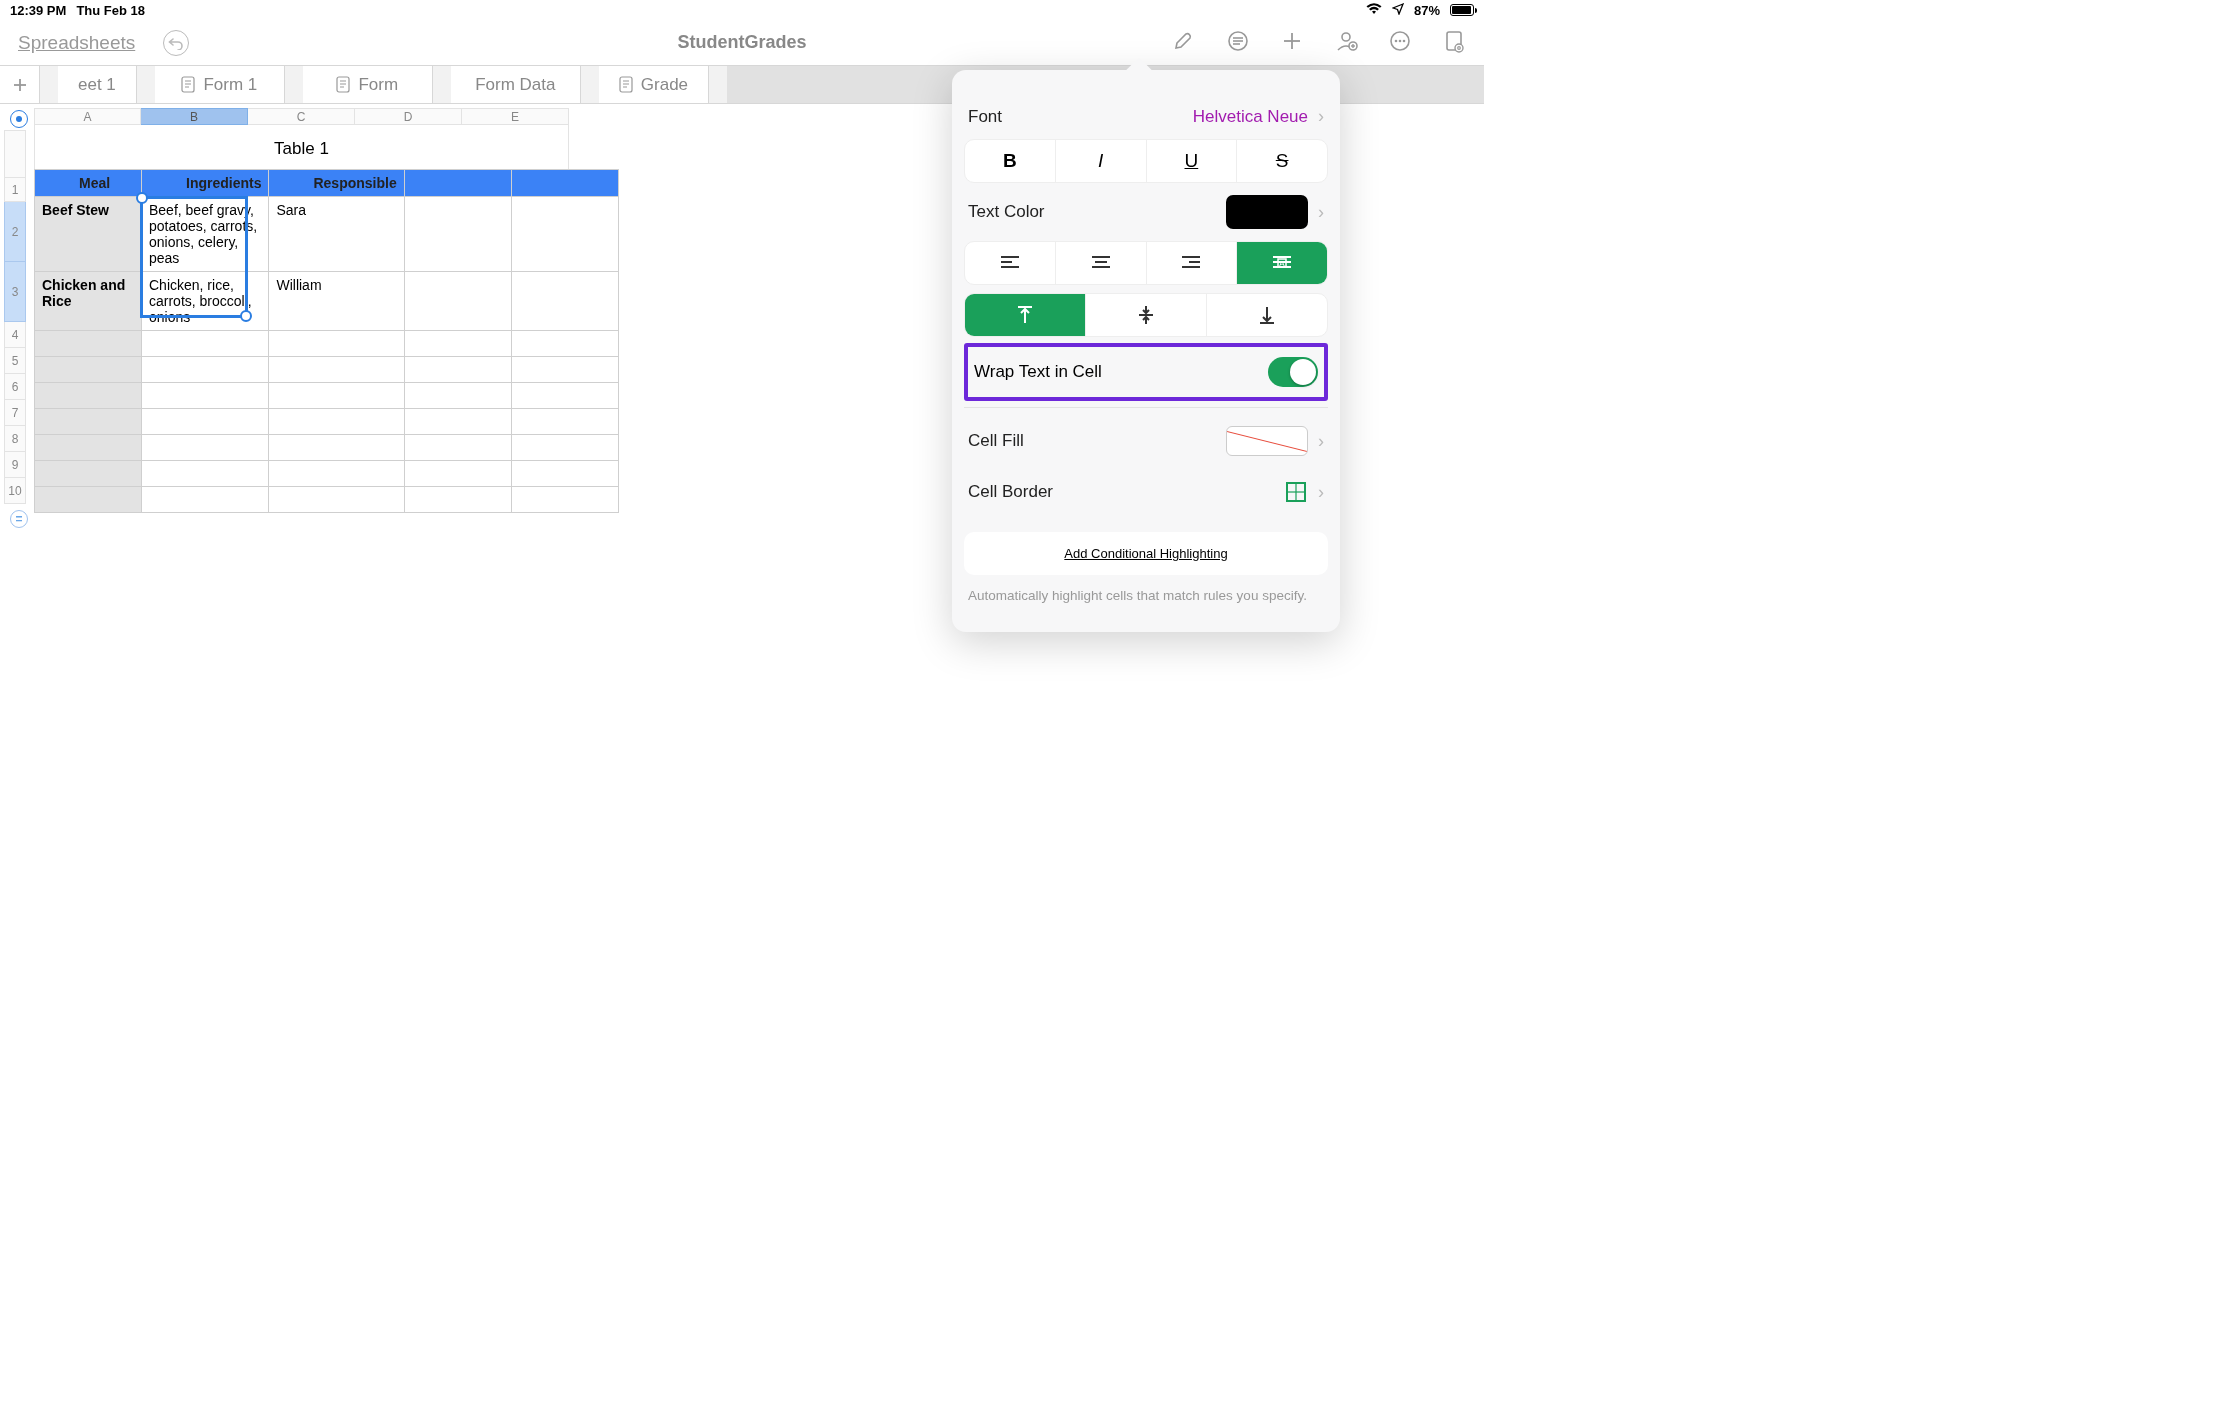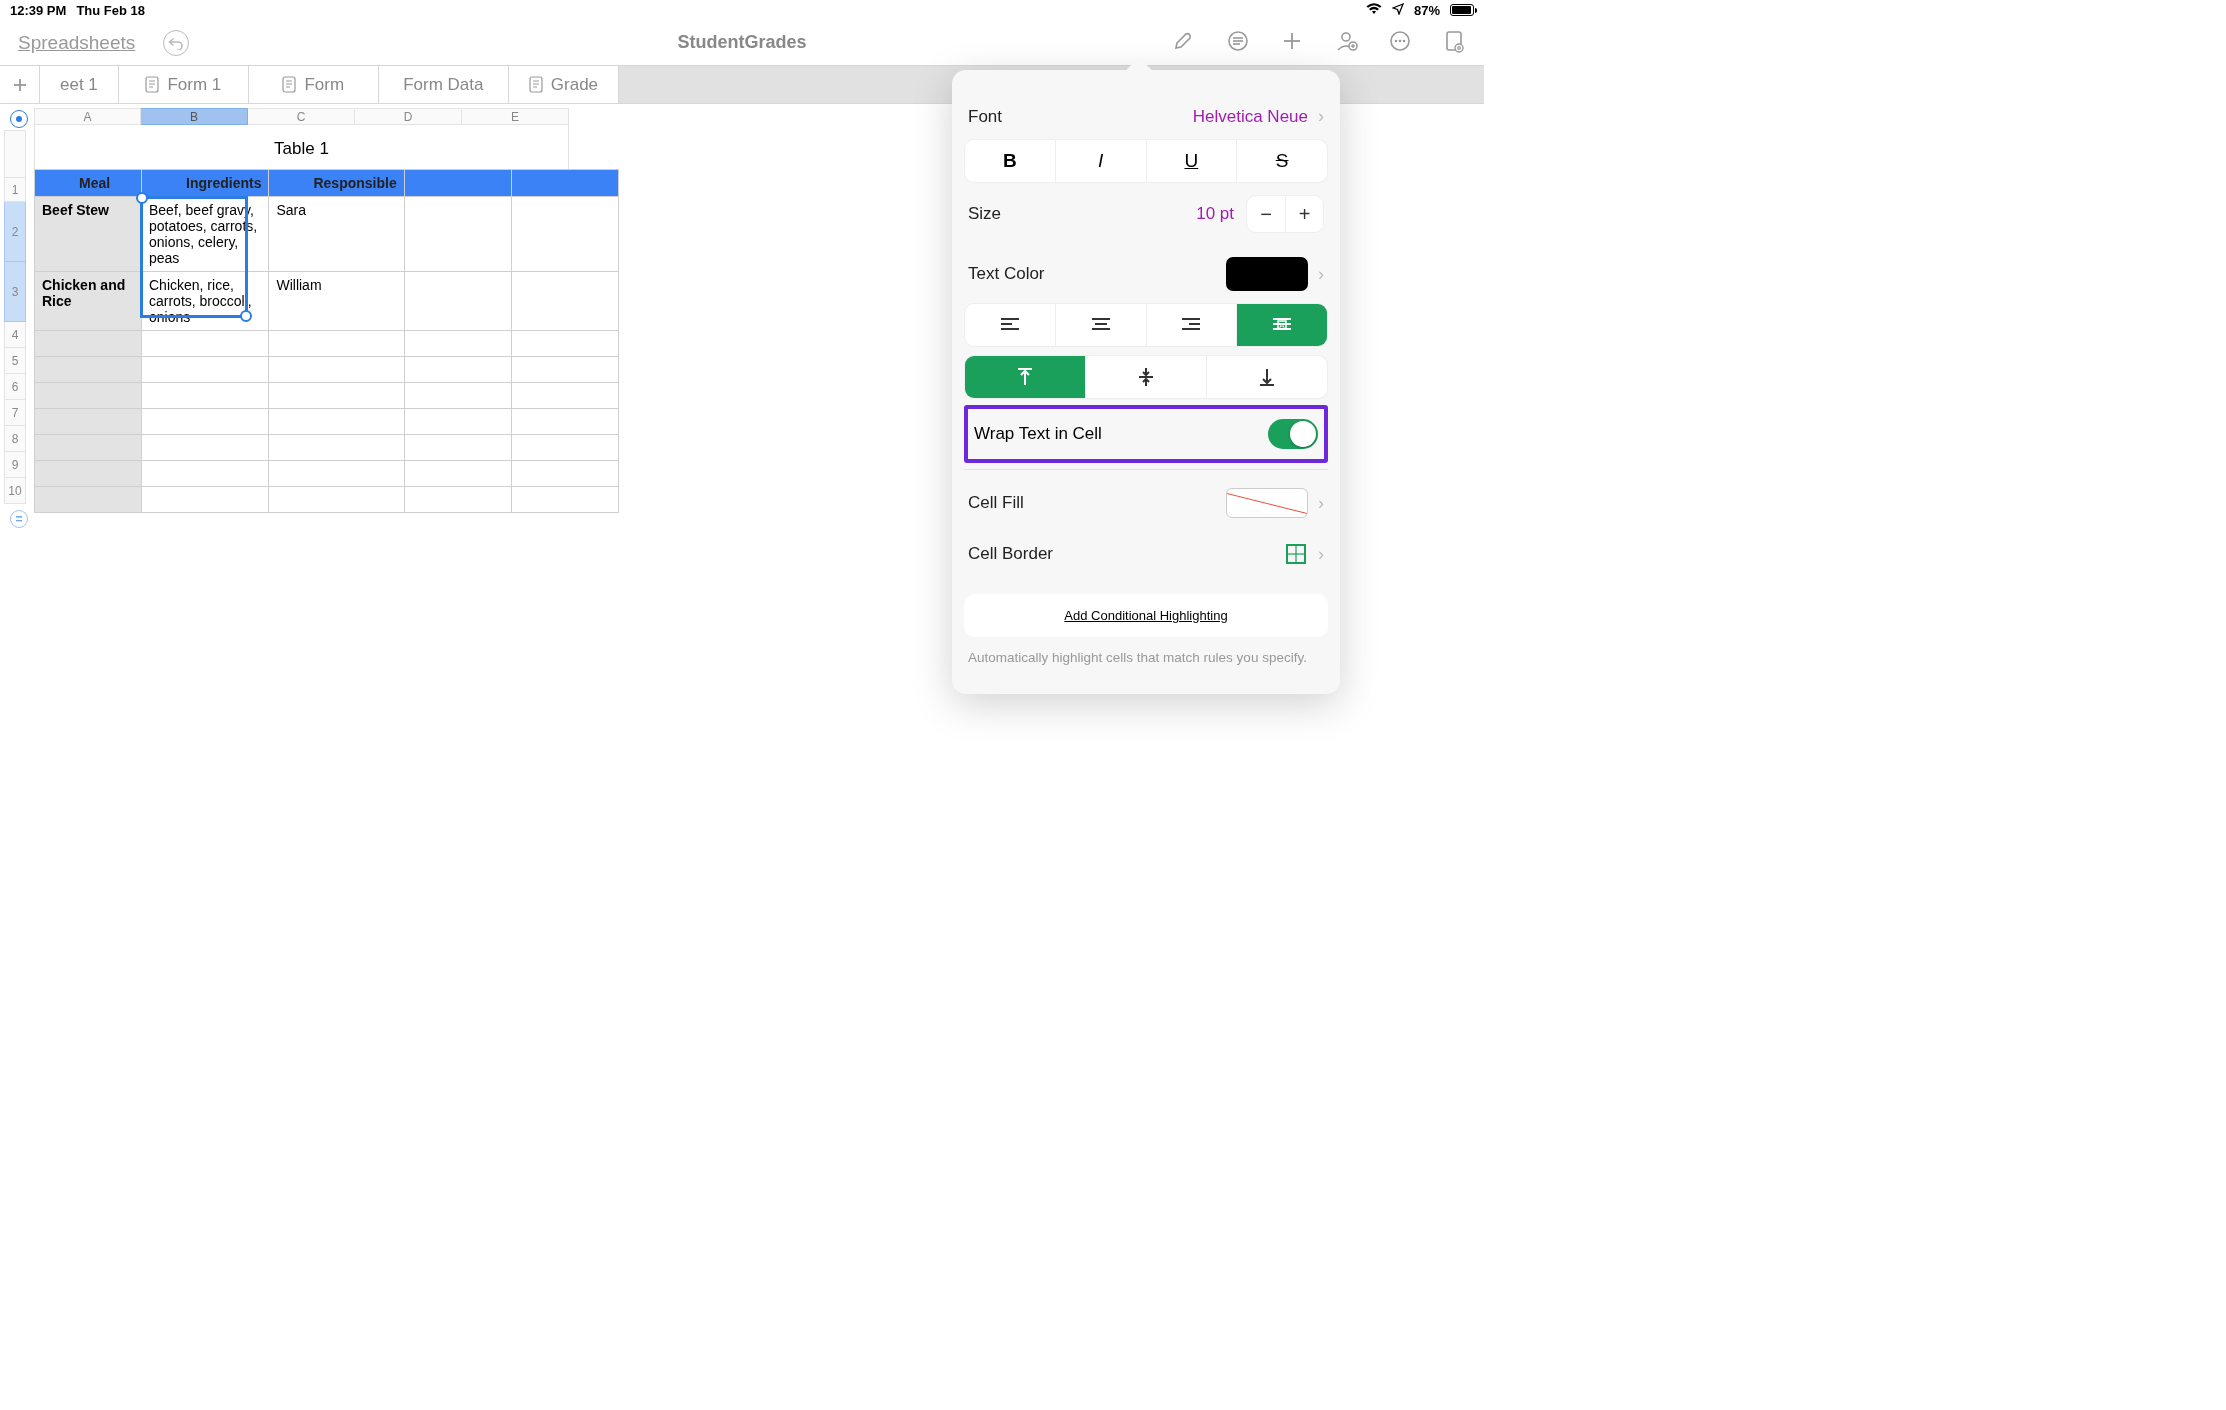--- a/index.html
+++ b/index.html
@@ -16,21 +16,21 @@
 
 .toolbar { height: 46px; display: flex; align-items: center; padding: 0 18px; border-bottom: 1px solid #d7d7d7; position: relative; }
 .toolbar-left { display: flex; align-items: center; gap: 28px; }
 .back-link { color: #999; text-decoration: underline; font-size: 19px; }
 .undo-circle { width: 26px; height: 26px; border: 1.6px solid #bbb; border-radius: 50%; display:flex; align-items:center; justify-content:center; color:#bbb; font-size:15px; }
 .doc-title { position:absolute; left:50%; transform:translateX(-50%); font-size: 18px; font-weight: 600; color: #888; }
 .toolbar-right { margin-left:auto; display:flex; gap: 30px; align-items:center; color:#999; }
 .tb-icon { width: 24px; height: 24px; color:#999; }
 
 
-.sheet-tabs { height: 38px; display:flex; align-items:stretch; border-bottom: 1px solid #d7d7d7; background:#f2f2f2; }
+.sheet-tabs { height: 38px; display:flex; align-items:stretch; border-bottom: 1px solid #d7d7d7; background:#f2f2f2;gap:18px; }
 .sheet-tab { display:flex; align-items:center; justify-content:center; gap:8px; padding: 0 20px; border-right: 1px solid #d7d7d7; font-size: 17px; color:#888; background:#fff; flex: 0 0 auto; min-width: 130px; }
 .sheet-tab.add { min-width: 40px; padding: 0 10px; }
 .sheet-tab.eet { min-width: 60px; }
 .sheet-tab.active { background:#e1e1e1; color:#444; }
 .sheet-tab.last { flex:1; border-right:none; }
 .form-icon { width:14px; height:17px; }
 
 
 .sheet-area { display:flex; padding: 4px 0 0 4px; }
 .corner-badge { width: 18px; height: 18px; border:1.5px solid #2a7de1; border-radius:50%; margin: 2px 6px 2px 6px; display:flex; align-items:center; justify-content:center; }
@@ -394,30 +394,20 @@
             <i>I</i>
           </div>
         <div class="style-btn">
             <span style="text-decoration:underline">U</span>
           </div>
         <div class="style-btn">
             <span style="text-decoration:line-through">S</span>
           </div>
       </div>
 
-      <div class="frow">
-        <span class="label">Size</span>
-        <div class="size-ctrl">
-          <span class="green-text">10 pt</span>
-          <div class="stepper">
-            <button>−</button>
-            <button>+</button>
-          </div>
-        </div>
-      </div>
 
       <div class="frow">
         <span class="label">Text Color</span>
         <span style="display:flex;align-items:center">
           <span class="color-swatch"></span>
           <span class="chev">›</span>
         </span>
       </div>
 
       <div class="align-group">

